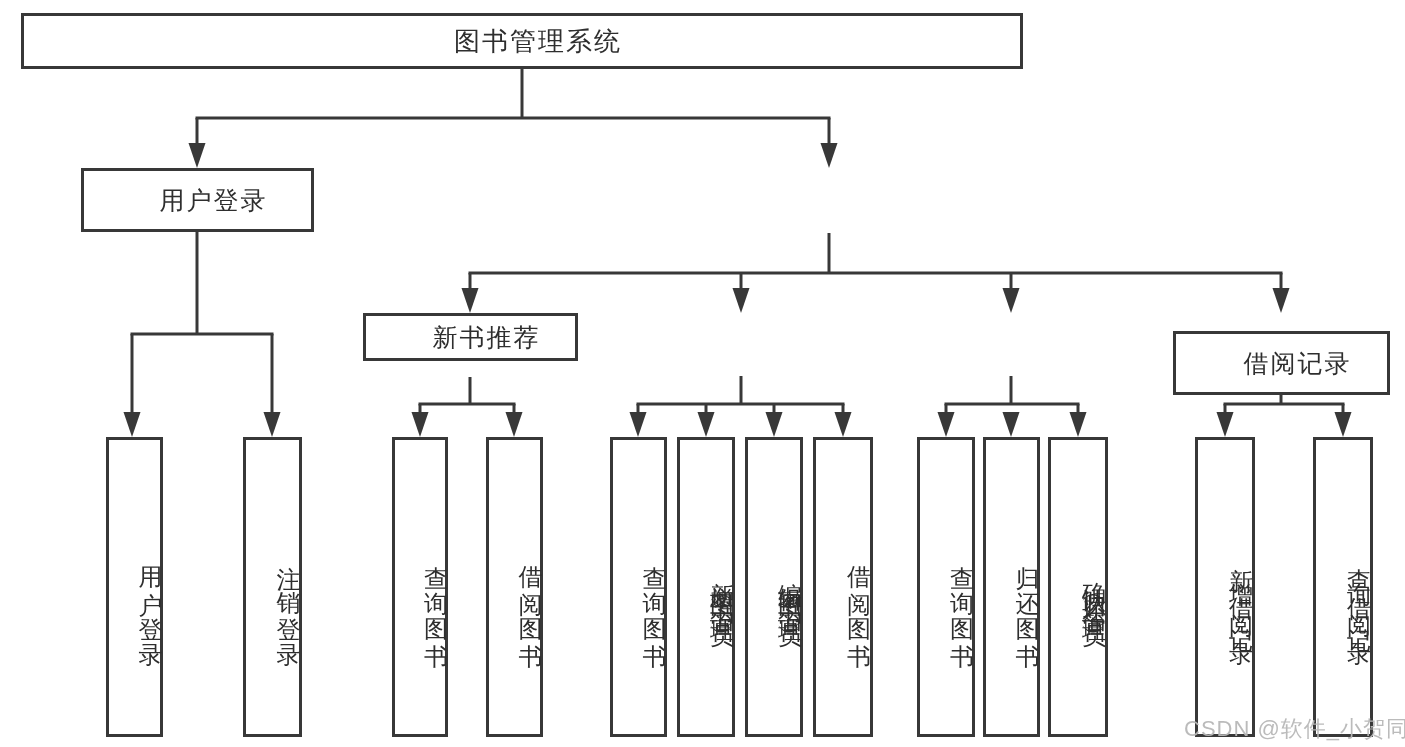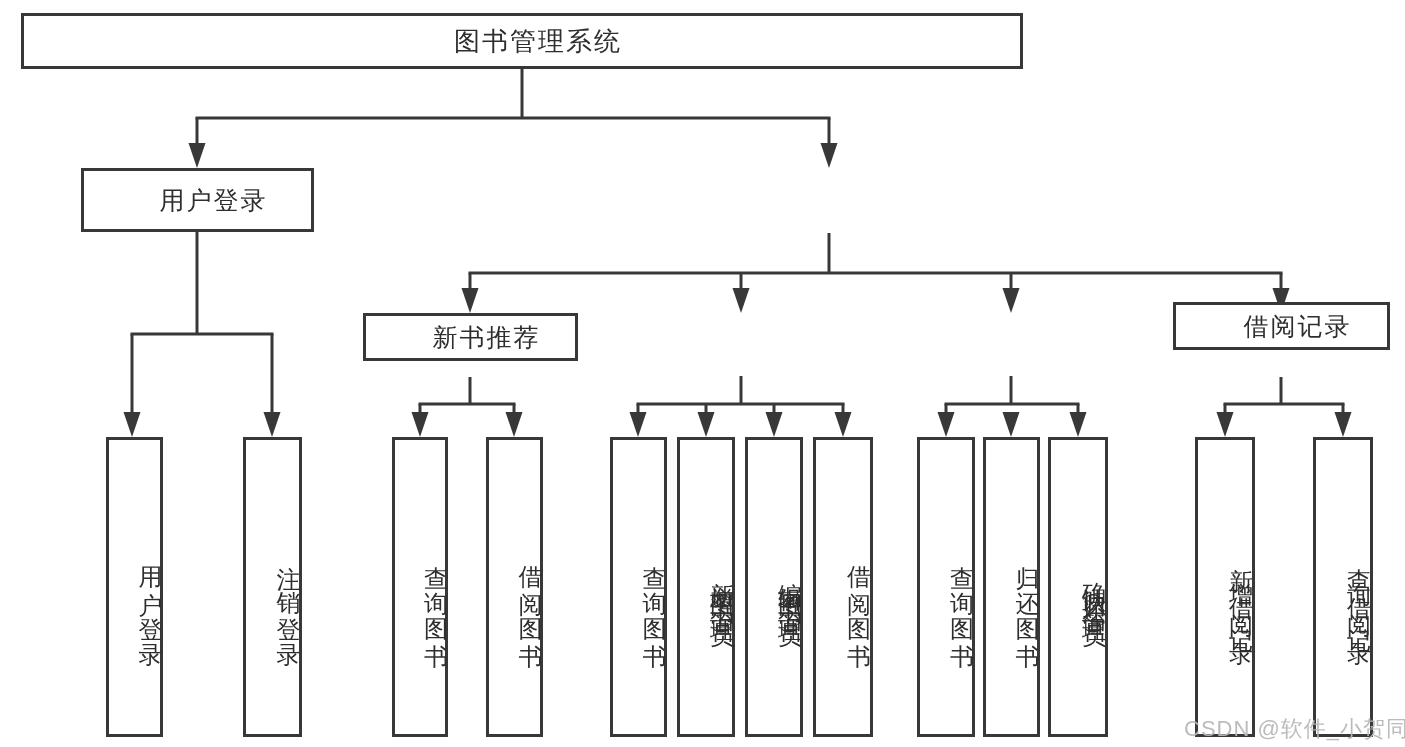--- a/index.html
+++ b/index.html
@@ -112,21 +112,21 @@
       <polygon points="1216.5,412 1233.5,412 1225,437"></polygon>
       <polygon points="1334.5,412 1351.5,412 1343,437"></polygon>
     </g>
   </svg>
 
   <div class="box h h1" style="left:21px;top:13px;width:1002px;height:56px">图书管理系统</div>
 
   <div class="box h" style="left:81px;top:168px;width:233px;height:64px">用户登录</div>
 
   <div class="box h" style="left:363px;top:313px;width:215px;height:48px">新书推荐</div>
-  <div class="box h" style="left:1173px;top:302px;width:217px;height:48px">借阅记录</div>
+  <div class="box h" style="left:1173px;top:331px;width:217px;height:64px">借阅记录</div>
 
   <div class="box v v4" style="left:106px;top:437px;width:57px;height:300px">用户登录</div>
   <div class="box v v4" style="left:243px;top:437px;width:59px;height:300px">注销登录</div>
 
   <div class="box v v4" style="left:392px;top:437px;width:56px;height:300px">查询图书</div>
   <div class="box v v4" style="left:486px;top:437px;width:57px;height:300px">借阅图书</div>
 
   <div class="box v v4" style="left:610px;top:437px;width:57px;height:300px">查询图书</div>
   <div class="box v v9" style="left:677px;top:437px;width:58px;height:300px">新增图书（管理员）</div>
   <div class="box v v9" style="left:745px;top:437px;width:58px;height:300px">编辑图书（管理员）</div>

